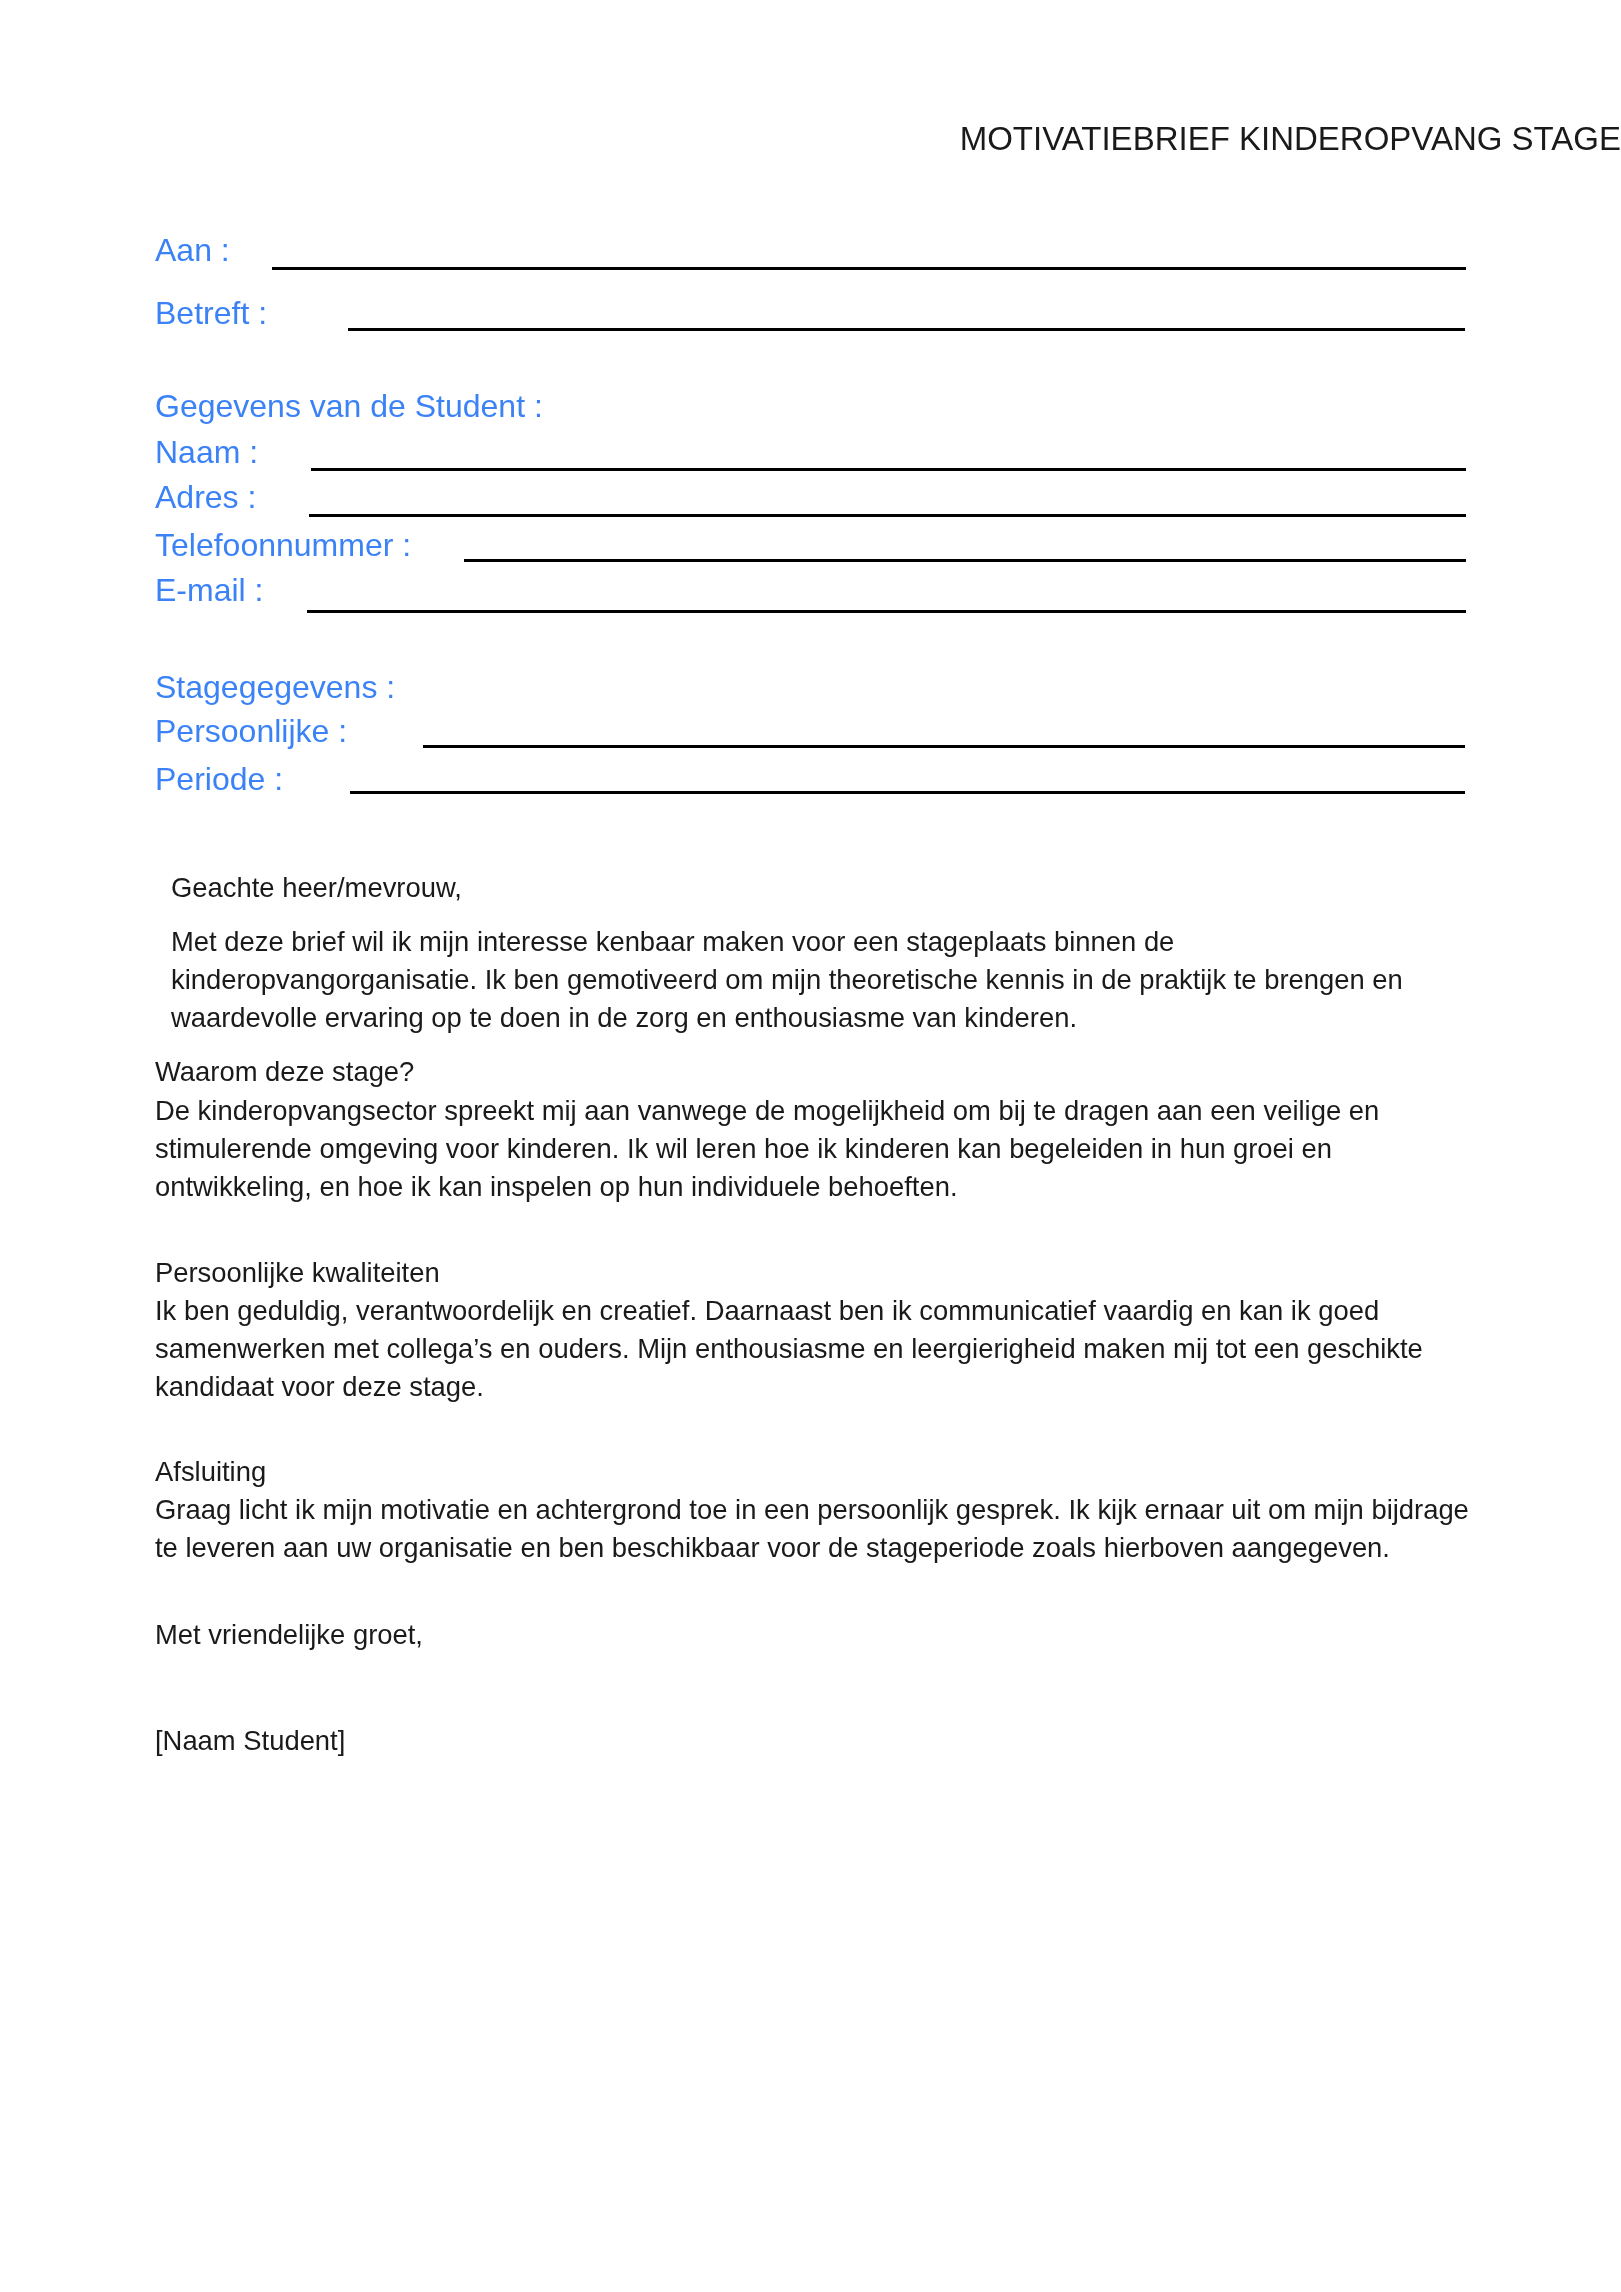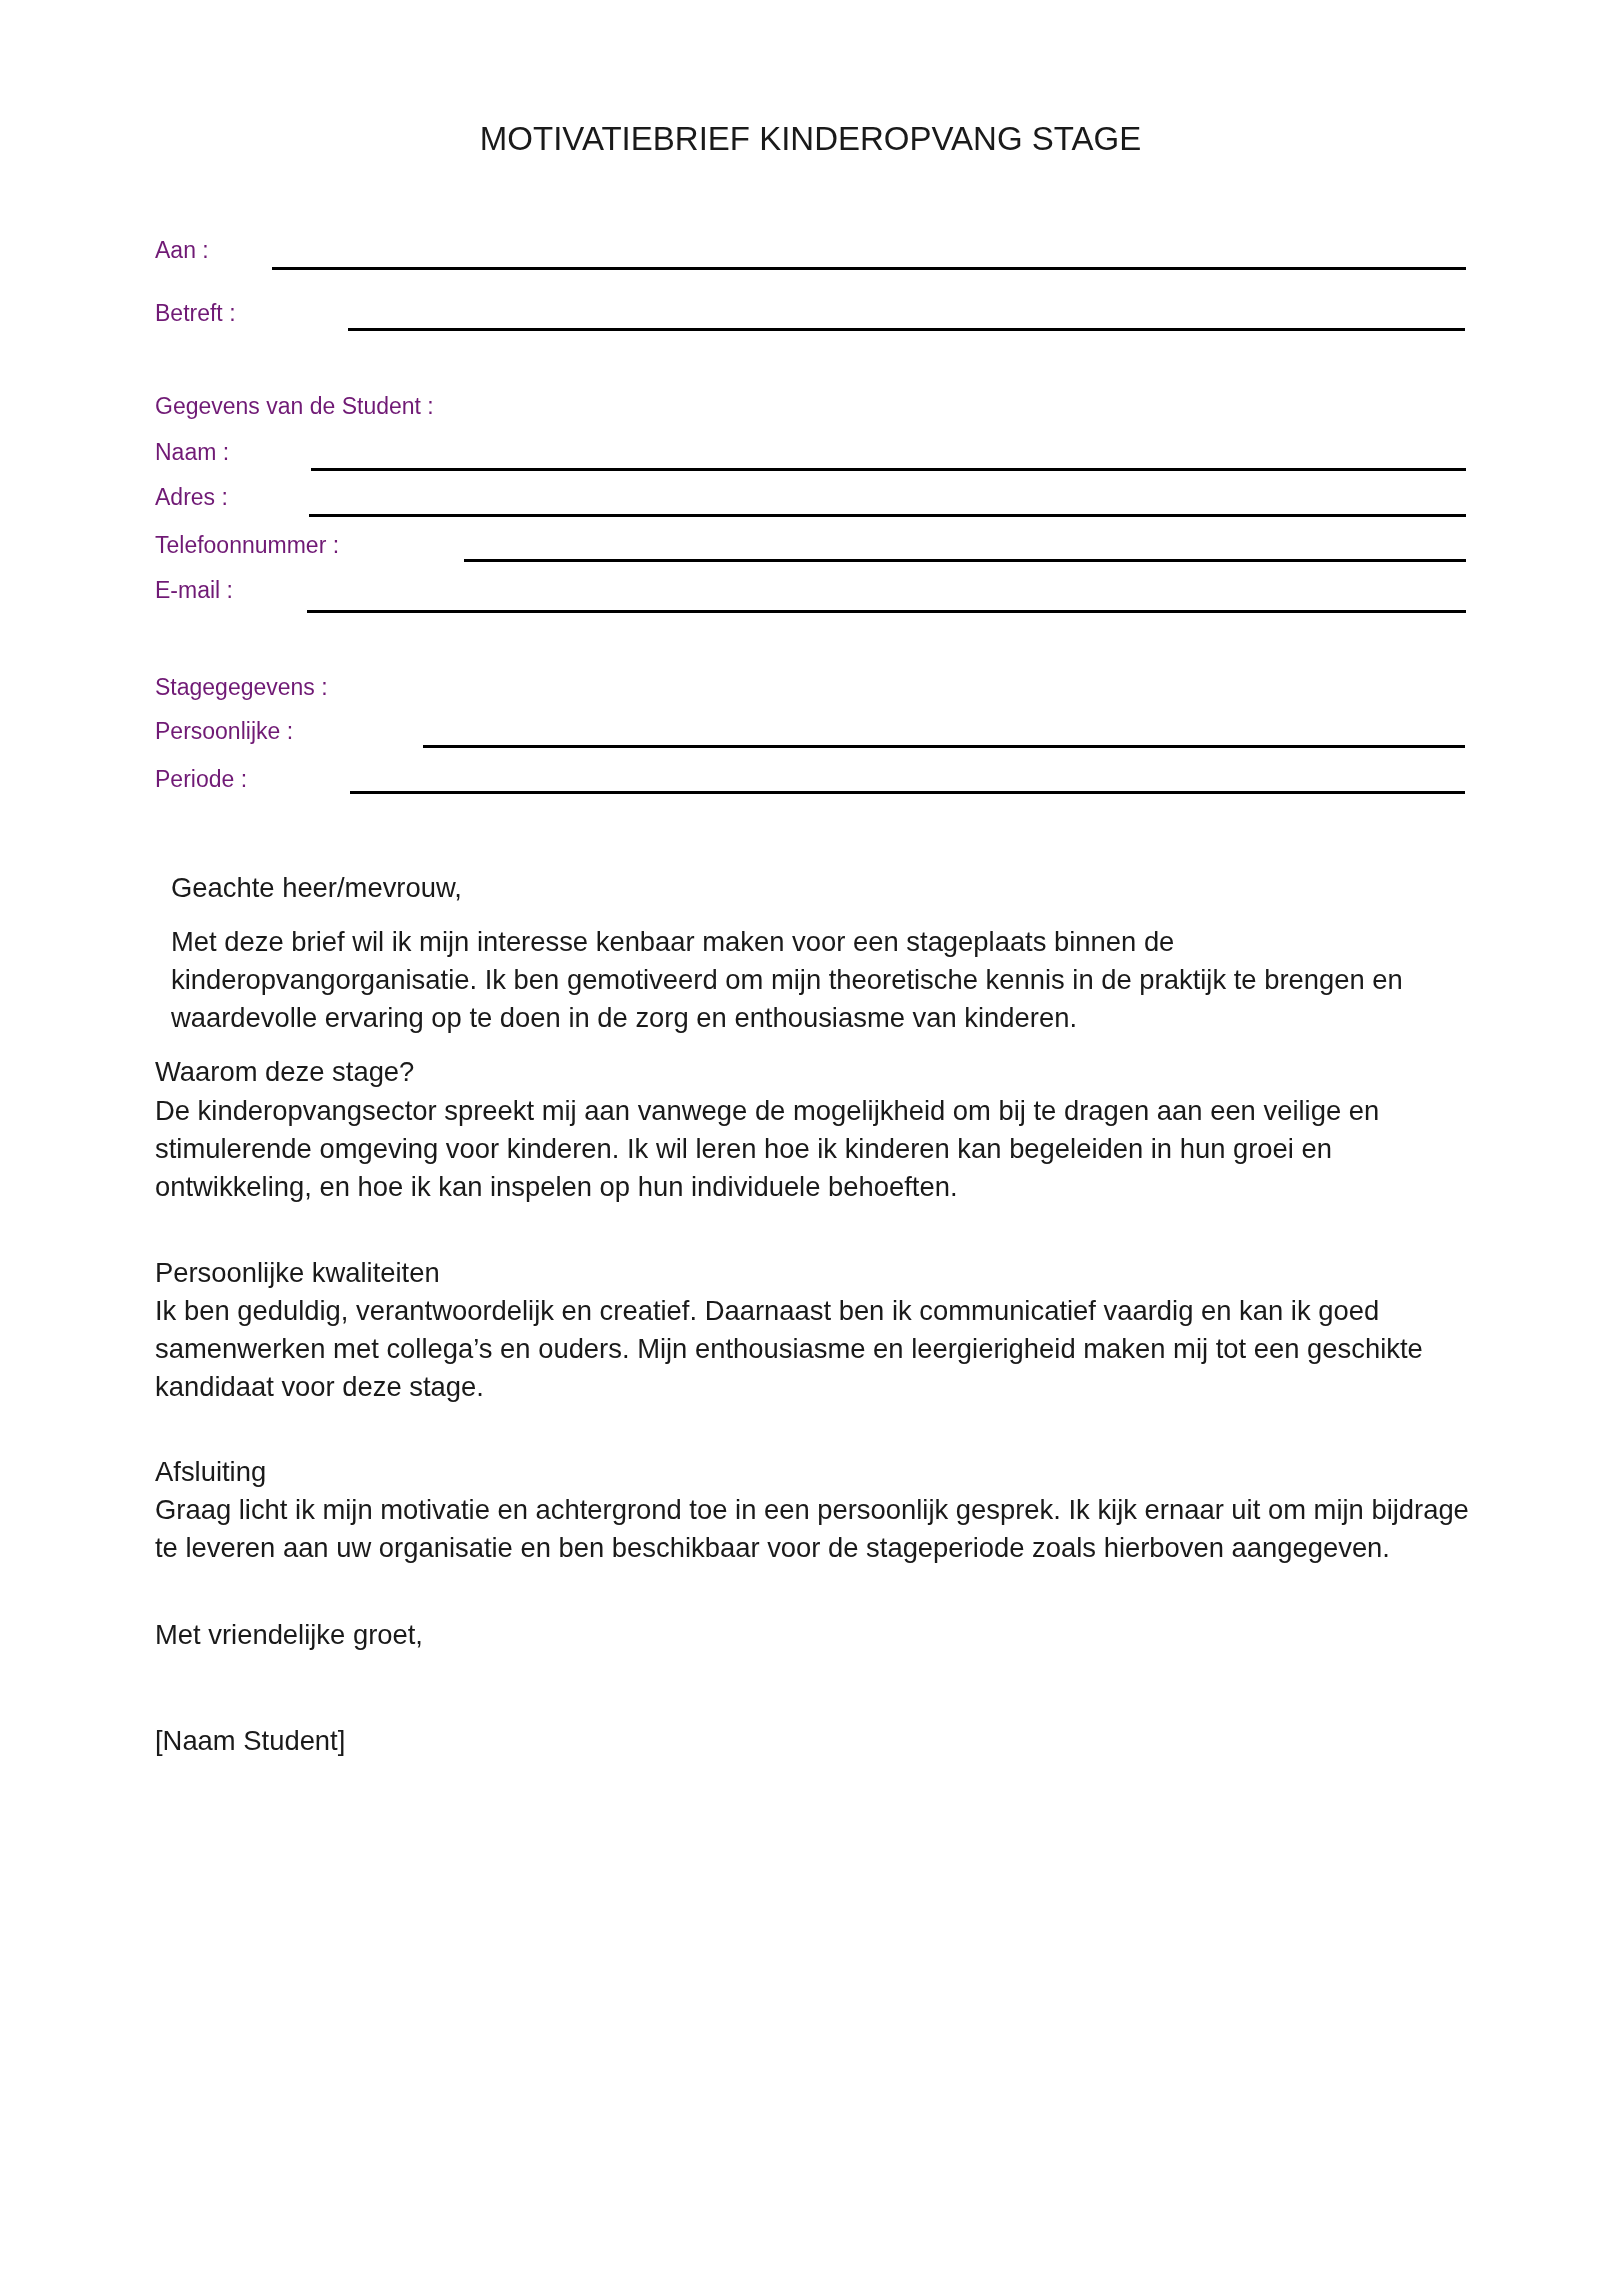--- a/index.html
+++ b/index.html
@@ -14,33 +14,33 @@
     background: #ffffff;
     font-family: "Liberation Sans", "DejaVu Sans", sans-serif;
     color: #1a1a1a;
     overflow: hidden;
   }
   .doc-title {
     position: absolute;
     top: 119px;
     left: 0;
     width: 100%;
-    text-align: center;
+    text-align: right;
     font-size: 33px;
     line-height: 39px;
     color: #1a1a1a;
     white-space: nowrap;
   }
   .field-label, .section-heading {
     position: absolute;
     left: 155px;
-    font-size: 23px;
+    font-size: 32px;
     line-height: 31px;
     white-space: nowrap;
-    color: #701a75;
+    color: #3b82f6;
   }
   .fill-line {
     position: absolute;
     height: 2.9px;
     background: #000000;
   }
   .body-block {
     position: absolute;
     left: 155px;
     width: 1328px;

